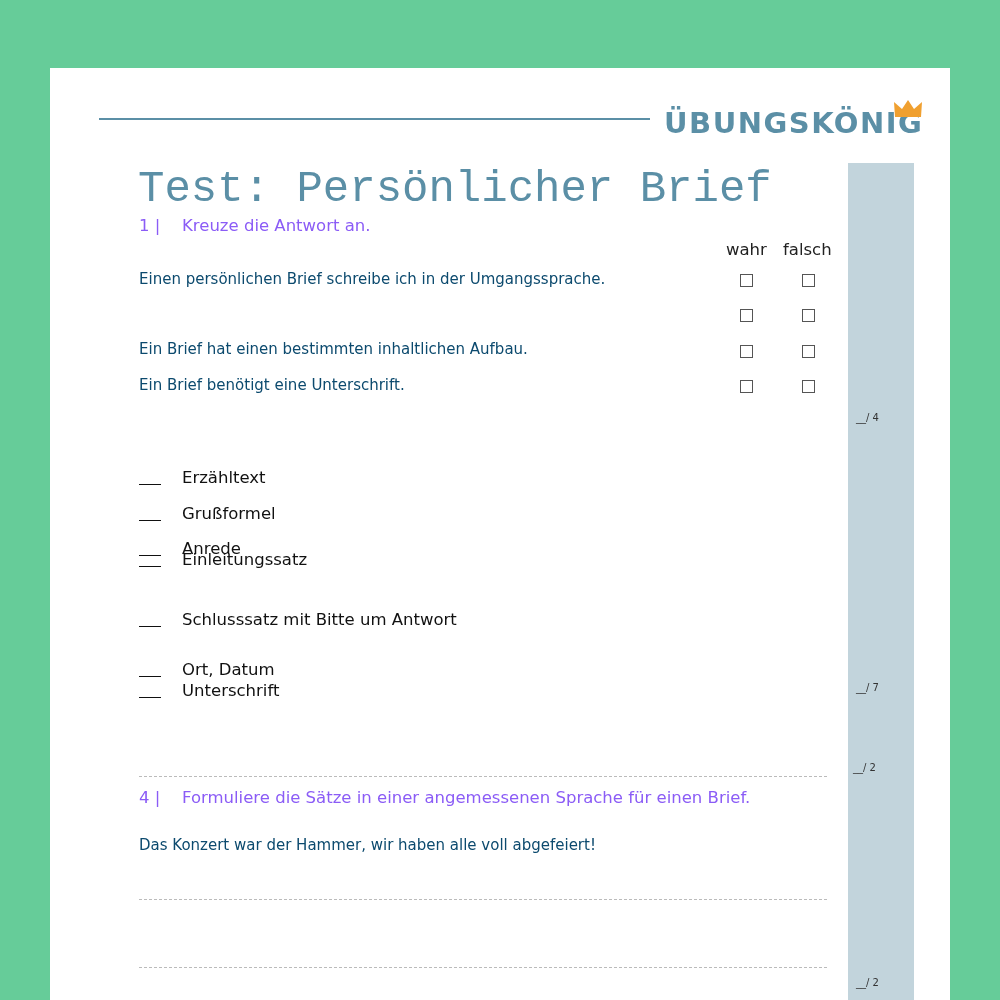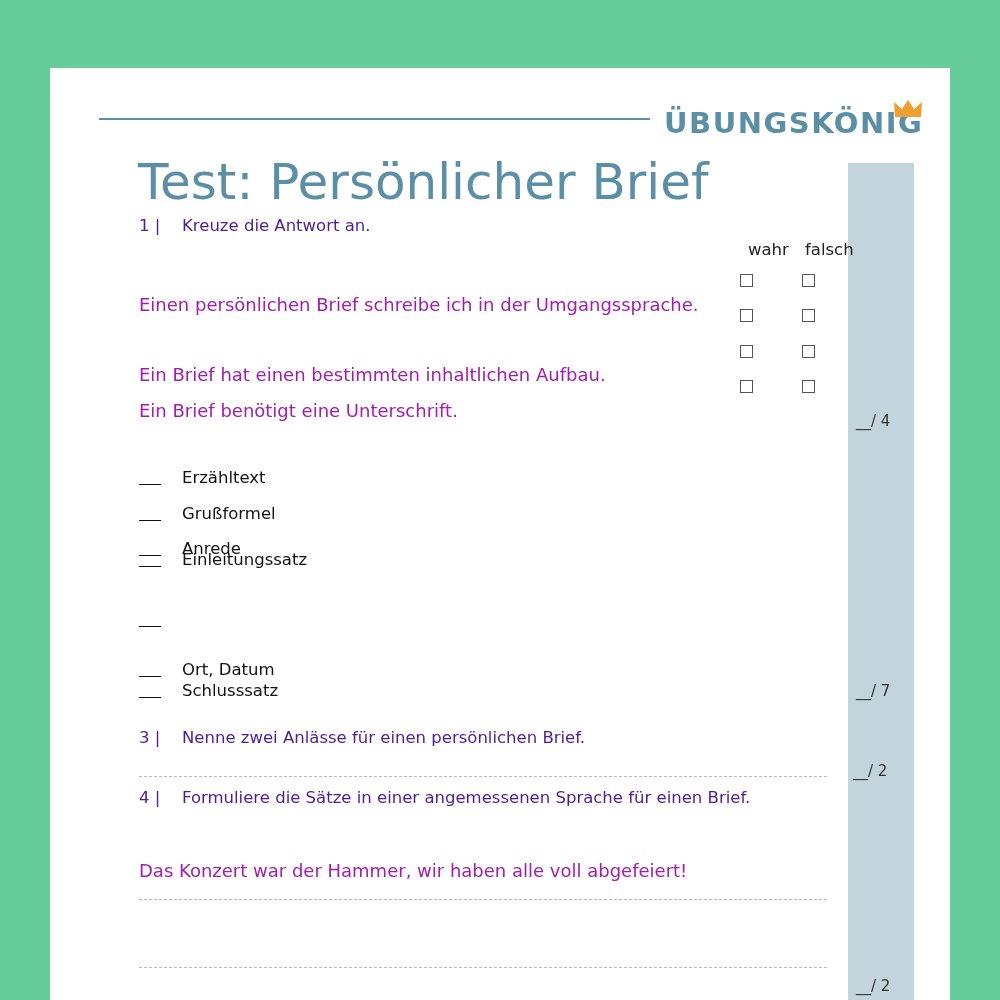--- a/index.html
+++ b/index.html
@@ -3,30 +3,30 @@
 <meta charset="utf-8">
 <style>
   * { box-sizing: border-box; margin: 0; padding: 0; }
   html, body { width: 1000px; height: 1000px; overflow: hidden; }
   body { background: #66cc99; font-family: "DejaVu Sans", sans-serif; position: relative; }
   .page { position: absolute; left: 50px; top: 68px; width: 900px; height: 932px; background: #ffffff; }
   .header-rule { position: absolute; left: 49px; top: 50px; width: 551px; height: 2px; background: #5b8fa6; }
   .logo { position: absolute; left: 614px; top: 38px; font-size: 29px; font-weight: bold; color: #5b8fa6; letter-spacing: 1.5px; }
   .crown { position: absolute; left: 843px; top: 31px; width: 30px; height: 20px; }
   .score-bar { position: absolute; left: 798px; top: 95px; width: 66px; height: 837px; background: #c2d4dc; }
-  .title { position: absolute; left: 88px; top: 85px; font-size: 50px; color: #5b8fa6; white-space: nowrap; }
-  .qhead { position: absolute; left: 89px; font-size: 16.5px; color: #4c1d95; white-space: nowrap; }
+  .title { position: absolute; left: 88px; top: 96px; font-size: 44px; color: #5b8fa6; white-space: nowrap; font-family: Liberation Mono, monospace; }
+  .qhead { position: absolute; left: 89px; font-size: 16.5px; color: #8b5cf6; white-space: nowrap; }
   .qhead .num { display: inline-block; width: 43px; }
-  .col-label { position: absolute; top: 172px; font-size: 16.5px; color: #222; margin-left: 22px; }
-  .stmt { position: absolute; left: 89px; font-size: 18px; color: #a21caf; white-space: nowrap; margin-top: 24px; }
+  .col-label { position: absolute; top: 172px; font-size: 16.5px; color: #222; }
+  .stmt { position: absolute; left: 89px; font-size: 15px; color: #0c4a6e; white-space: nowrap; }
   .cb { position: absolute; width: 13px; height: 13px; border: 1px solid #555; background: #fff; }
   .blank { position: absolute; left: 89px; font-size: 16.5px; color: #111; white-space: nowrap; }
   .blank .line { display: inline-block; width: 22px; border-bottom: 1px solid #111; margin-right: 21px; vertical-align: -2px; height: 10px; }
   .answer-line { position: absolute; left: 89px; width: 688px; height: 0; border-top: 1px dashed #bbb; }
-  .score { position: absolute; left: 806px; font-size: 15px; color: #333; white-space: nowrap; }
+  .score { position: absolute; left: 806px; font-size: 10px; color: #333; white-space: nowrap; }
 </style>
 </head>
 <body>
 
 <div class="page">
   <div class="header-rule"></div>
   <div class="logo">ÜBUNGSKÖNIG</div>
   <svg class="crown" viewBox="0 0 30 20">
     <path d="M2 18 L1 3 L9 10 L15 1 L21 10 L29 3 L28 18 Z" fill="#f0a030"></path>
   </svg>
@@ -55,29 +55,26 @@
   <div class="stmt" style="top:308px">Ein Brief benötigt eine Unterschrift.</div>
   <div class="cb" style="left:690px;top:312px"></div>
   <div class="cb" style="left:752px;top:312px"></div>
 
   <div class="score" style="top:344px">__/  4</div>
 
   <div class="blank" style="top:400px"><span class="line"></span><span>Erzähltext</span></div>
   <div class="blank" style="top:436px"><span class="line"></span><span>Grußformel</span></div>
   <div class="blank" style="top:471px"><span class="line"></span><span>Anrede</span></div>
   <div class="blank" style="top:482px"><span class="line"></span><span>Einleitungssatz</span></div>
-  <div class="blank" style="top:542px"><span class="line"></span></div>
+  <div class="blank" style="top:542px"><span class="line"></span><span>Schlusssatz mit Bitte um Antwort</span></div>
   <div class="blank" style="top:592px"><span class="line"></span><span>Ort, Datum</span></div>
-  <div class="blank" style="top:613px"><span class="line"></span><span>Schlusssatz</span></div>
+  <div class="blank" style="top:613px"><span class="line"></span><span>Unterschrift</span></div>
 
   <div class="score" style="top:614px">__/  7</div>
 
-  <div class="qhead" style="top:660px">
-    <span class="num">3 |</span><span>Nenne zwei Anlässe für einen persönlichen Brief.</span>
-  </div>
   <div class="answer-line" style="top:708px"></div>
   <div class="score" style="top:694px;left:803px">__/  2</div>
 
   <div class="qhead" style="top:720px">
     <span class="num">4 |</span><span>Formuliere die Sätze in einer angemessenen Sprache für einen Brief.</span>
   </div>
   <div class="stmt" style="top:768px">Das Konzert war der Hammer, wir haben alle voll abgefeiert!</div>
   <div class="answer-line" style="top:831px"></div>
   <div class="answer-line" style="top:899px"></div>
 

